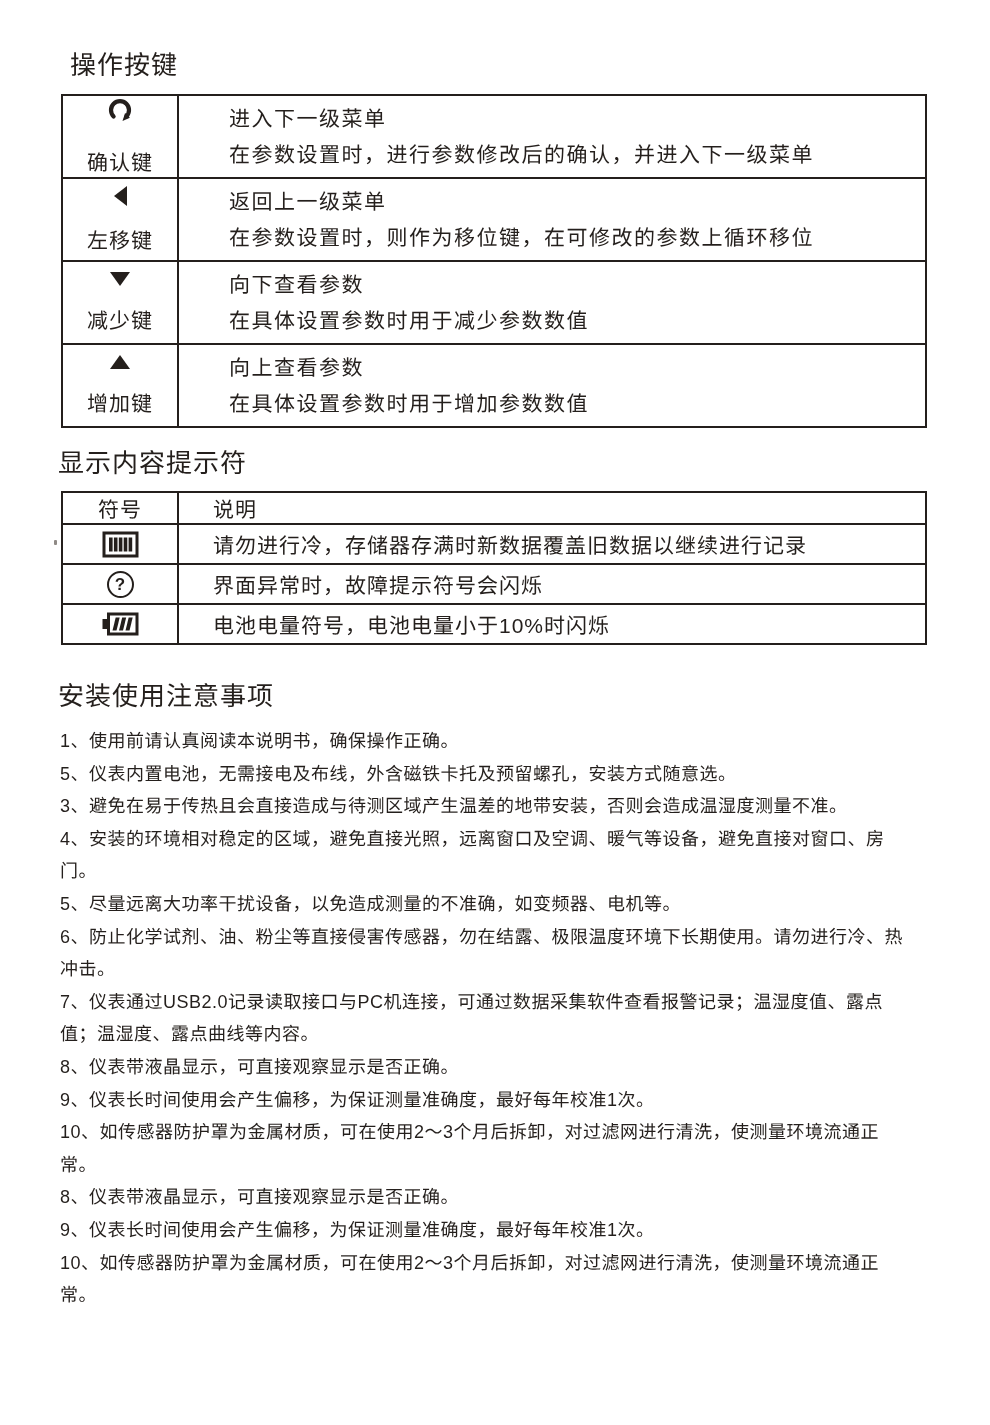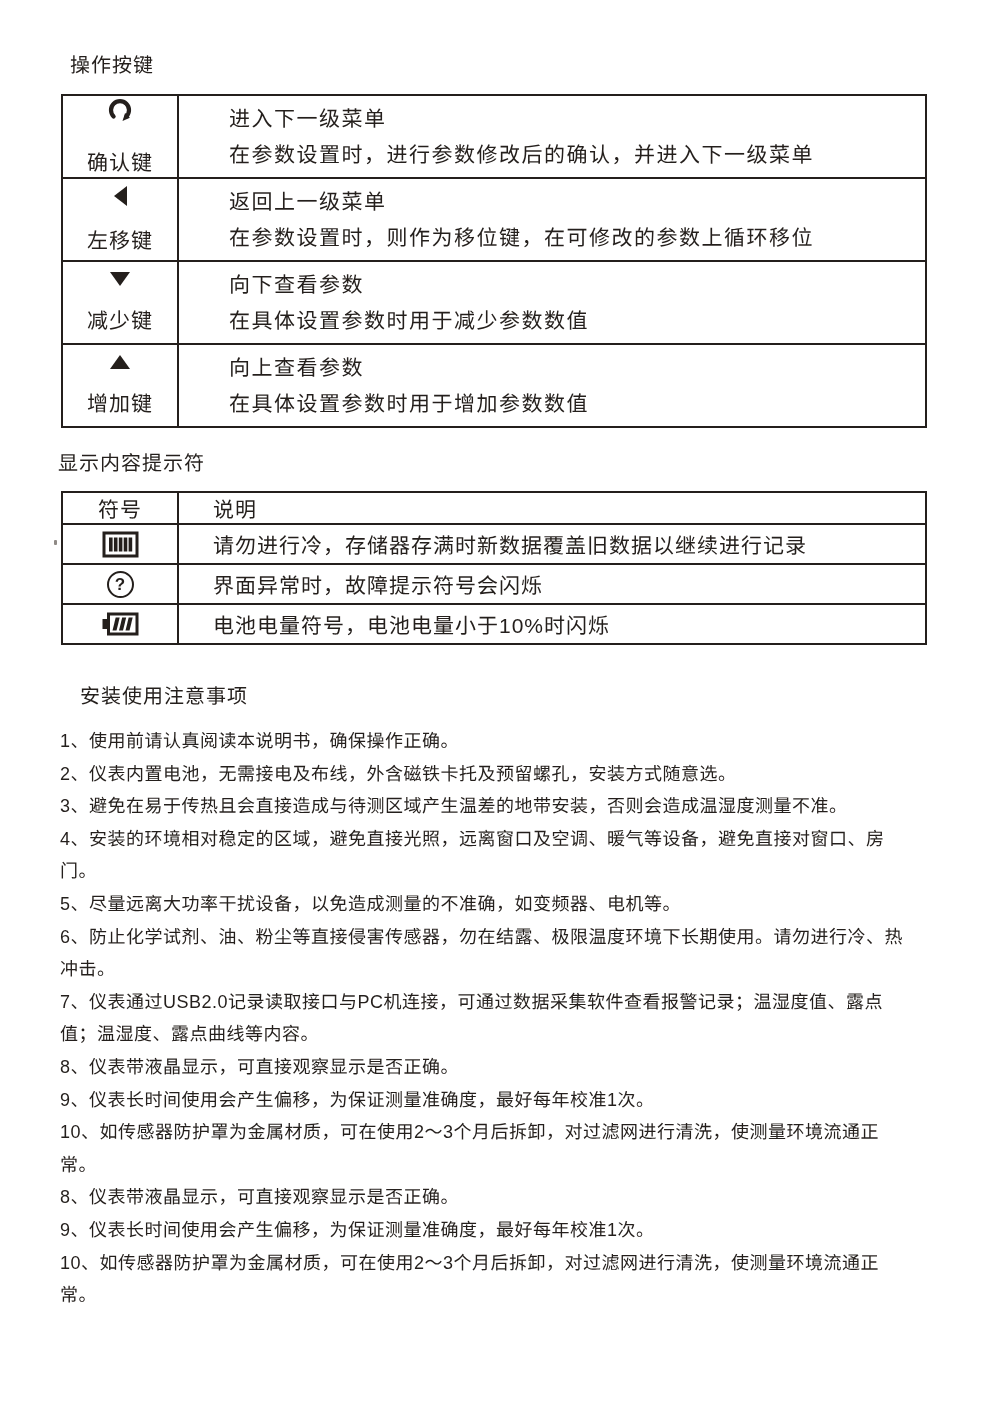--- a/index.html
+++ b/index.html
@@ -10,28 +10,28 @@
   html,body{background:var(--paper);}
   body{
     width:990px;height:1425px;
     font-family:"Liberation Sans","DejaVu Sans",sans-serif;
     color:var(--ink);
     overflow:hidden;
   }
   .page{position:relative;width:990px;height:1425px;display:flow-root;background:var(--paper);}
 
   .sec-title{
-    font-size:20px;
+    font-size:26px;
     font-weight:500;
     letter-spacing:1px;
     line-height:30px;
   }
   #title-keys{margin:50px 0 14px 70px;}
   #title-symbols{margin:20px 0 13px 58px;}
-  #title-notes{margin:36px 0 14px 80px;}
+  #title-notes{margin:36px 0 14px 58px;}
 
   table{
     border-collapse:collapse;
     margin-left:61px;
     width:866px;
     table-layout:fixed;
   }
   td,th{
     border:2px solid var(--ink);
   }
@@ -200,21 +200,21 @@
       </td>
       <td class="row-td sdesc">电池电量符号，电池电量小于10%时闪烁</td>
     </tr>
   </tbody>
     </table>
 
   <h2 id="title-notes" class="sec-title">安装使用注意事项</h2>
 
   <div class="notes">
     <p>1、使用前请认真阅读本说明书，确保操作正确。</p>
-    <p>2、仪表内置电池，无需接电及布线，外含磁铁卡托及预留螺孔，安装方式随意选。</p>
+    <p>5、仪表内置电池，无需接电及布线，外含磁铁卡托及预留螺孔，安装方式随意选。</p>
     <p>3、避免在易于传热且会直接造成与待测区域产生温差的地带安装，否则会造成温湿度测量不准。</p>
     <p>4、安装的环境相对稳定的区域，避免直接光照，远离窗口及空调、暖气等设备，避免直接对窗口、房门。</p>
     <p>5、尽量远离大功率干扰设备，以免造成测量的不准确，如变频器、电机等。</p>
     <p>6、防止化学试剂、油、粉尘等直接侵害传感器，勿在结露、极限温度环境下长期使用。请勿进行冷、热冲击。</p>
     <p>7、仪表通过USB2.0记录读取接口与PC机连接，可通过数据采集软件查看报警记录；温湿度值、露点值；温湿度、露点曲线等内容。</p>
     <p>8、仪表带液晶显示，可直接观察显示是否正确。</p>
     <p>9、仪表长时间使用会产生偏移，为保证测量准确度，最好每年校准1次。</p>
     <p>10、如传感器防护罩为金属材质，可在使用2～3个月后拆卸，对过滤网进行清洗，使测量环境流通正常。</p>
     <p>8、仪表带液晶显示，可直接观察显示是否正确。</p>
     <p>9、仪表长时间使用会产生偏移，为保证测量准确度，最好每年校准1次。</p>

